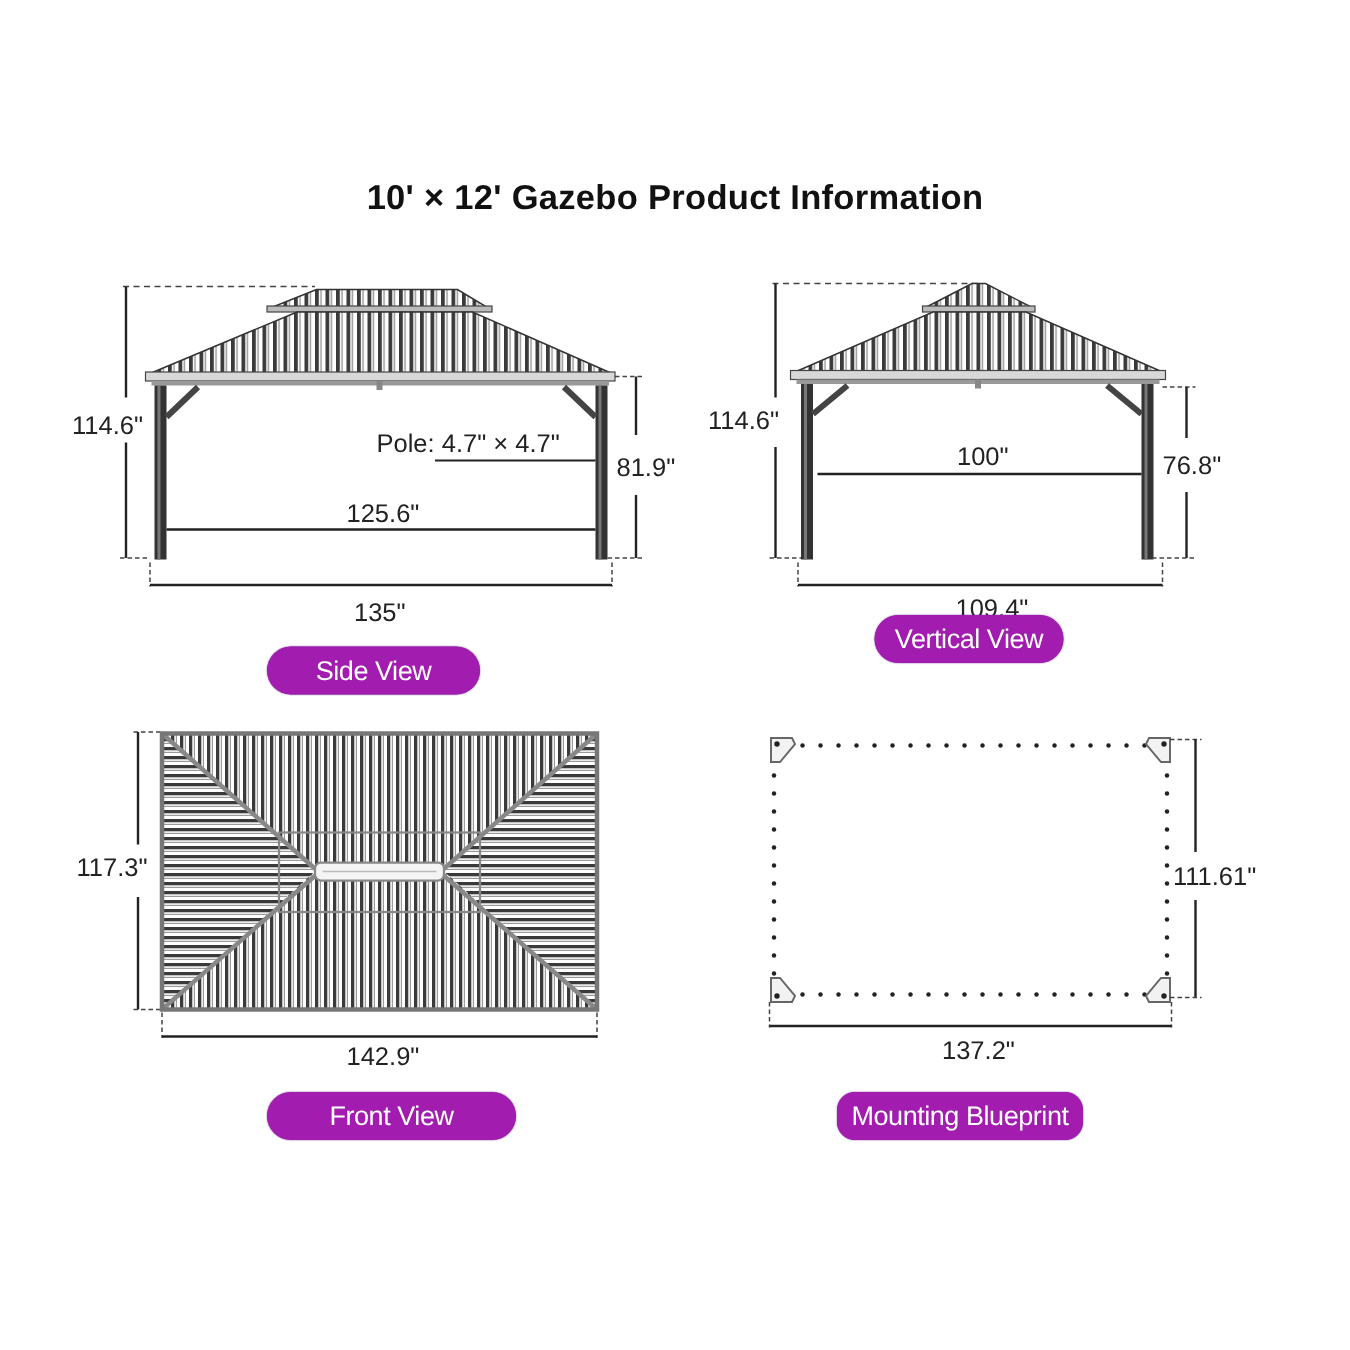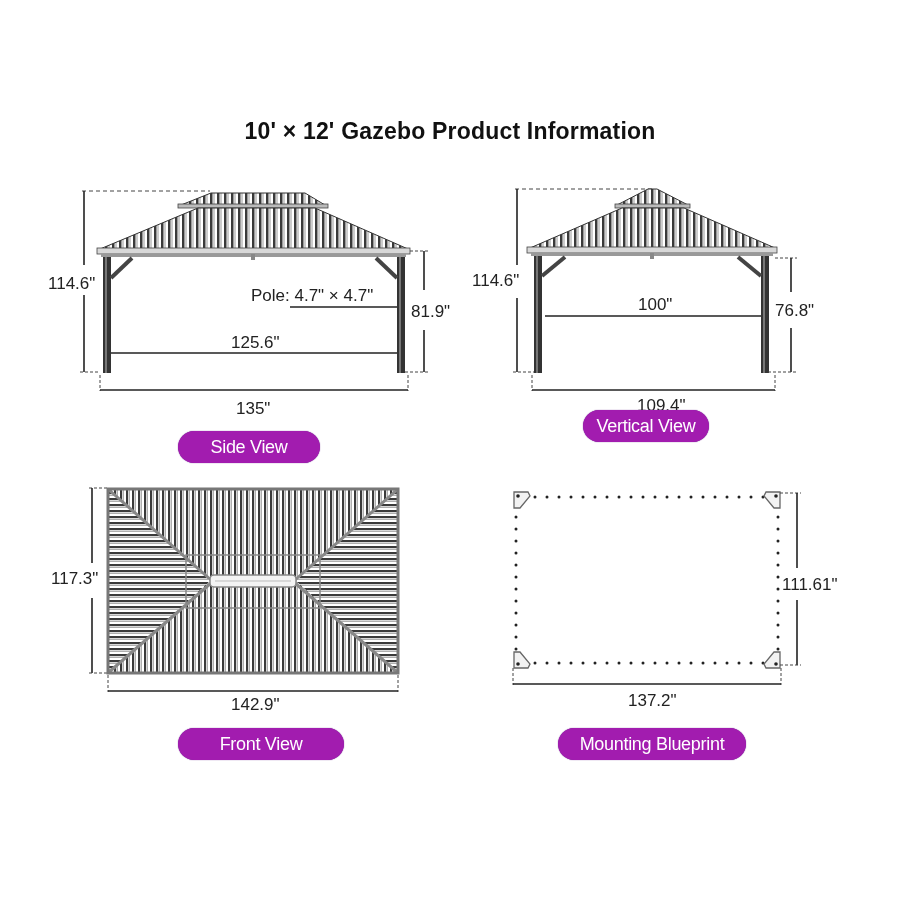--- a/index.html
+++ b/index.html
@@ -243,13 +243,13 @@
 
 <div class="dim" style="left:51px; top:570px;">117.3"</div>
 <div class="dim" style="left:231px; top:696px;">142.9"</div>
 
 <div class="dim" style="left:782px; top:576px;">111.61"</div>
 <div class="dim" style="left:628px; top:692px;">137.2"</div>
 
 <div class="pill" style="left:178px; top:431px; width:142px;">Side View</div>
 <div class="pill" style="left:583px; top:410px; width:126px;">Vertical View</div>
 <div class="pill" style="left:178px; top:728px; width:166px;">Front View</div>
-<div class="pill" style="left:558px; top:728px; width:188px;">Mounting Blueprint</div>
+<div class="pill" style="left:558px; top:728px; width:164px;border-radius:12px;">Mounting Blueprint</div>
 
 </body></html>

